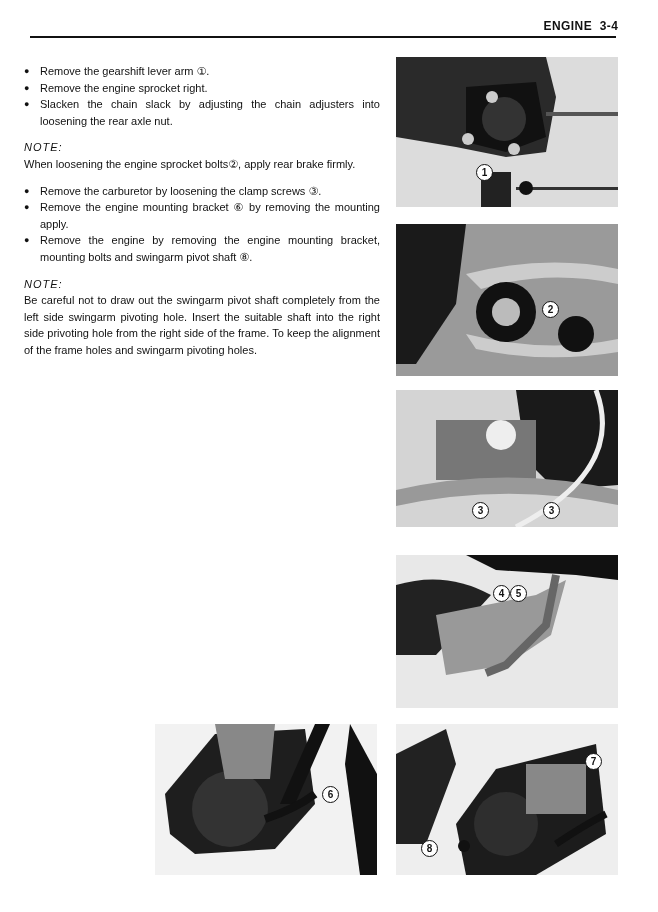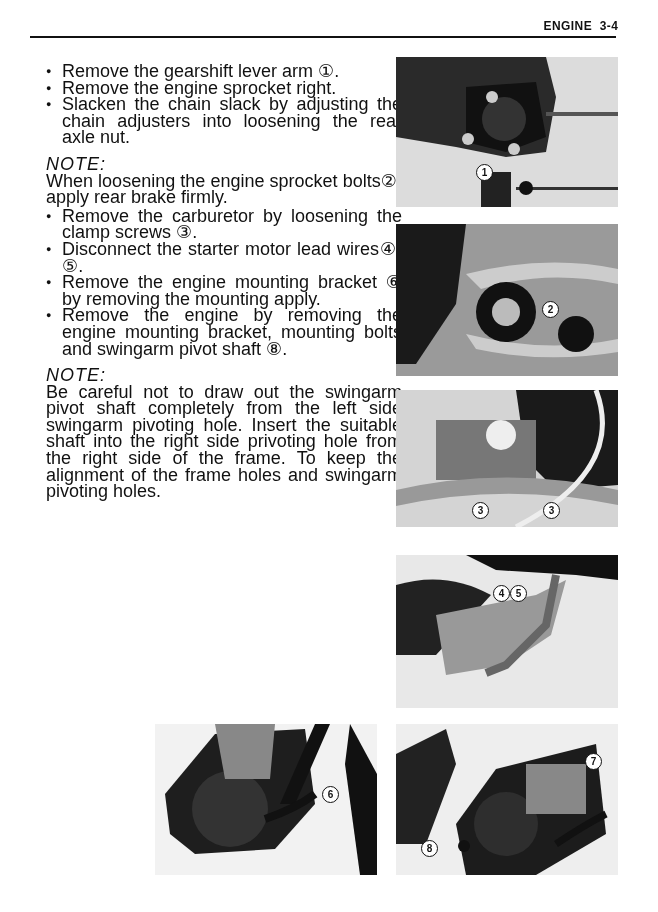--- a/index.html
+++ b/index.html
@@ -1,19 +1,19 @@
 <!DOCTYPE html>
 <html><head>
 <meta charset="utf-8">
 <style>
   html, body { margin:0; padding:0; background:#fff; }
   body { width:658px; height:912px; position:relative; overflow:hidden; font-family:"Liberation Sans", "DejaVu Sans", sans-serif; color:#111; }
   .header { position:absolute; top:18px; right:40px; font-weight:bold; font-size:13px; letter-spacing:0.5px; transform:scaleX(0.92); transform-origin:right; }
   .rule { position:absolute; top:36px; left:30px; width:586px; height:2px; background:#111; }
-  .col { position:absolute; left:46px; width:356px; font-size:18px; line-height:16.6px; }
+  .col { position:absolute; left:24px; width:356px; font-size:11px; line-height:16.6px; }
   ul { list-style:none; margin:0; padding:0; }
   li { position:relative; padding-left:16px; text-align:justify; }
   li::before { content:"\25CF"; position:absolute; left:0; top:0; font-size:9px; }
   .note-title { font-style:italic; margin-top:8px; letter-spacing:1px; }
   .note-body { text-align:justify; }
   .photo { position:absolute; overflow:hidden; background:#bbb; }
   .photo svg { width:100%; height:100%; display:block; }
   .callout { position:absolute; width:15px; height:15px; border:1px solid #111; border-radius:50%; background:#fff; font-size:10px; line-height:15px; text-align:center; font-weight:bold; }
 </style>
 </head>
@@ -25,23 +25,22 @@
 <div class="rule"></div>
 
 <div class="col" style="top:63px;">
   <ul>
     <li>Remove the gearshift lever arm ①.</li>
     <li>Remove the engine sprocket right.</li>
     <li>Slacken the chain slack by adjusting the chain adjusters into loosening the rear axle nut.</li>
   </ul>
   <div class="note-title" style="margin-top:10px;">NOTE:</div>
   <div class="note-body">When loosening the engine sprocket bolts②, apply rear brake firmly.</div>
-  <ul style="margin-top:2px;">
+  <ul style="margin-top:10px;">
     <li>Remove the carburetor by loosening the clamp screws ③.</li>
-    <li>Disconnect the starter motor lead wires④, ⑤.</li>
     <li>Remove the engine mounting bracket ⑥ by removing the mounting apply.</li>
     <li>Remove the engine by removing the engine mounting bracket, mounting bolts and swingarm pivot shaft ⑧.</li>
   </ul>
   <div class="note-title" style="margin-top:10px;">NOTE:</div>
   <div class="note-body">Be careful not to draw out the swingarm pivot shaft completely from the left side swingarm pivoting hole. Insert the suitable shaft into the right side privoting hole from the right side of the frame. To keep the alignment of the frame holes and swingarm pivoting holes.</div>
 </div>
 
 <div class="photo" style="left:396px; top:57px; width:222px; height:150px; background:#d8d8d8;">
   <svg viewBox="0 0 222 150">
     <rect width="222" height="150" fill="#dcdcdc"></rect>

